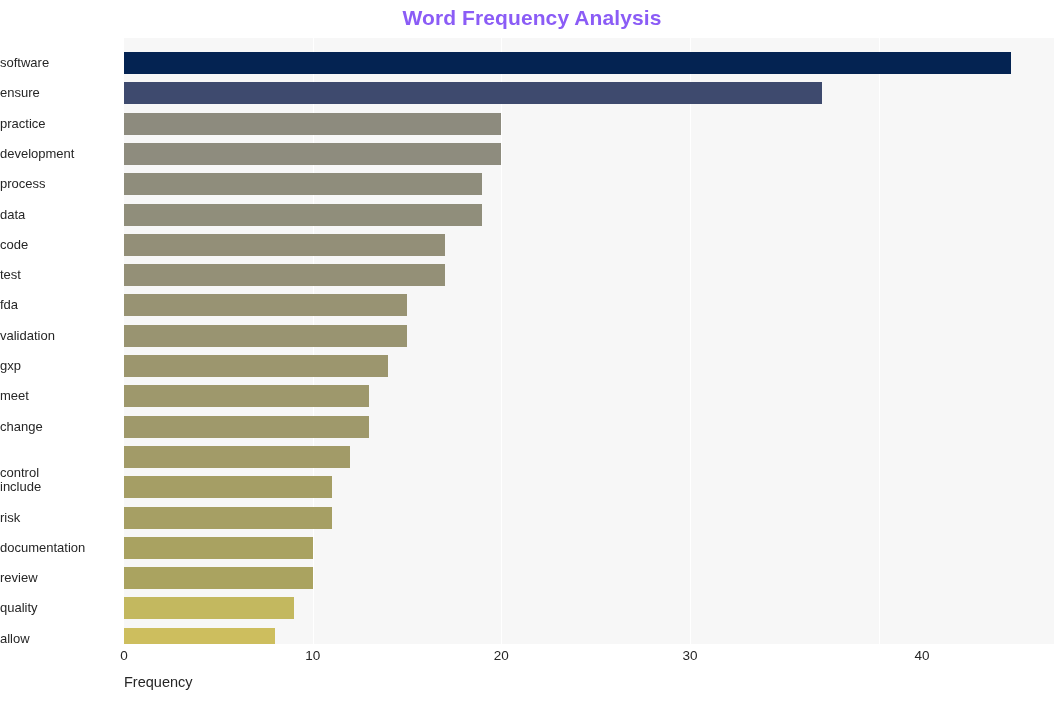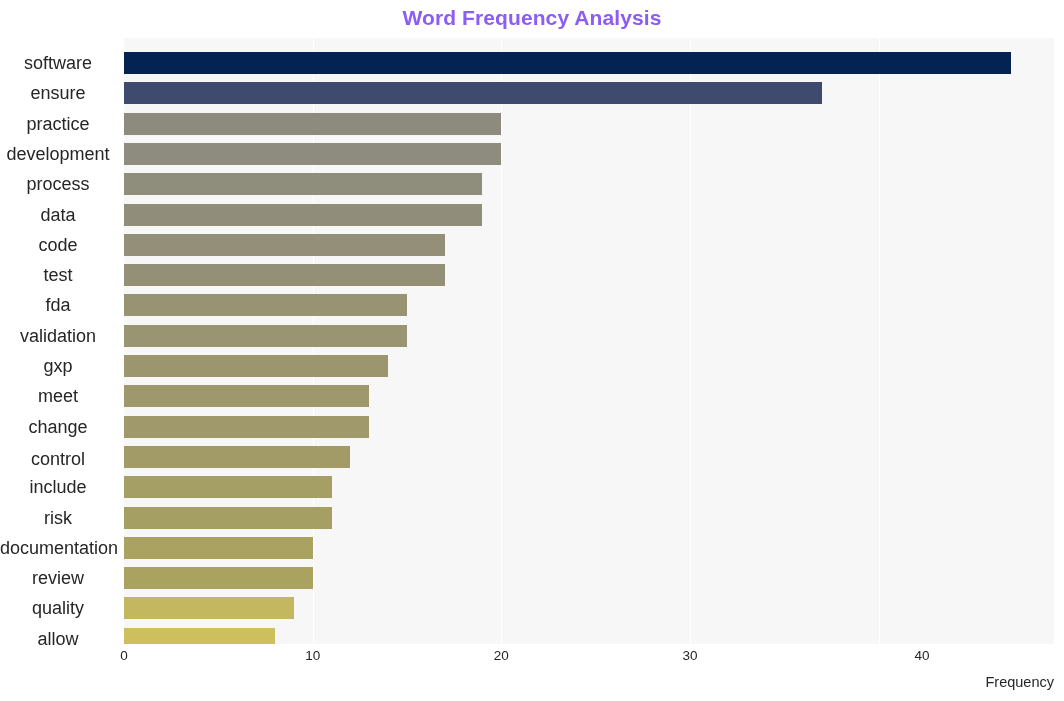--- a/index.html
+++ b/index.html
@@ -73,22 +73,22 @@
     position: absolute;
     left: 0;
     top: 38px;
     width: 116px;
     height: 606px;
   }
   .y-tick-label {
     position: absolute;
     right: 0;
     width: 116px;
-    text-align: center;
-    font-size: 18px;
+    text-align: left;
+    font-size: 13px;
     color: #262626;
     line-height: 14px;
   }
 
   
   #x-axis {
     position: absolute;
     left: 124px;
     top: 644px;
     width: 930px;
@@ -100,21 +100,21 @@
     font-size: 13.5px;
     color: #262626;
     transform: translateX(-50%);
     white-space: nowrap;
   }
   #x-axis-title {
     position: absolute;
     left: 124px;
     top: 674px;
     width: 930px;
-    text-align: right;
+    text-align: left;
     font-size: 14.5px;
     color: #262626;
   }
 </style>
 </head>
 <body>
 
 <div id="figure">
 
   <div id="chart-title">Word Frequency Analysis</div>
@@ -157,21 +157,21 @@
       <div class="y-tick-label" style="top: 108.9px;">development</div>
       <div class="y-tick-label" style="top: 139.2px;">process</div>
       <div class="y-tick-label" style="top: 169.5px;">data</div>
       <div class="y-tick-label" style="top: 199.8px;">code</div>
       <div class="y-tick-label" style="top: 230.1px; margin-left: 16px;">test</div>
       <div class="y-tick-label" style="top: 260.4px;">fda</div>
       <div class="y-tick-label" style="top: 290.7px;">validation</div>
       <div class="y-tick-label" style="top: 321px; padding-left: 29px;">gxp</div>
       <div class="y-tick-label" style="top: 351.3px;">meet</div>
       <div class="y-tick-label" style="top: 381.6px;">change</div>
-      <div class="y-tick-label" style="top: 414px;">control</div>
+      <div class="y-tick-label" style="top: 428px;">control</div>
       <div class="y-tick-label" style="top: 442.2px; padding-left: 8px;">include</div>
       <div class="y-tick-label" style="top: 472.5px;">risk</div>
       <div class="y-tick-label" style="top: 502.8px;">documentation</div>
       <div class="y-tick-label" style="top: 533.1px;">review</div>
       <div class="y-tick-label" style="top: 563.4px;">quality</div>
       <div class="y-tick-label" style="top: 593.7px;">allow</div>
     </div>
 
   <div id="x-axis">
       <div class="x-tick-label" style="left: 0px;">0</div>

